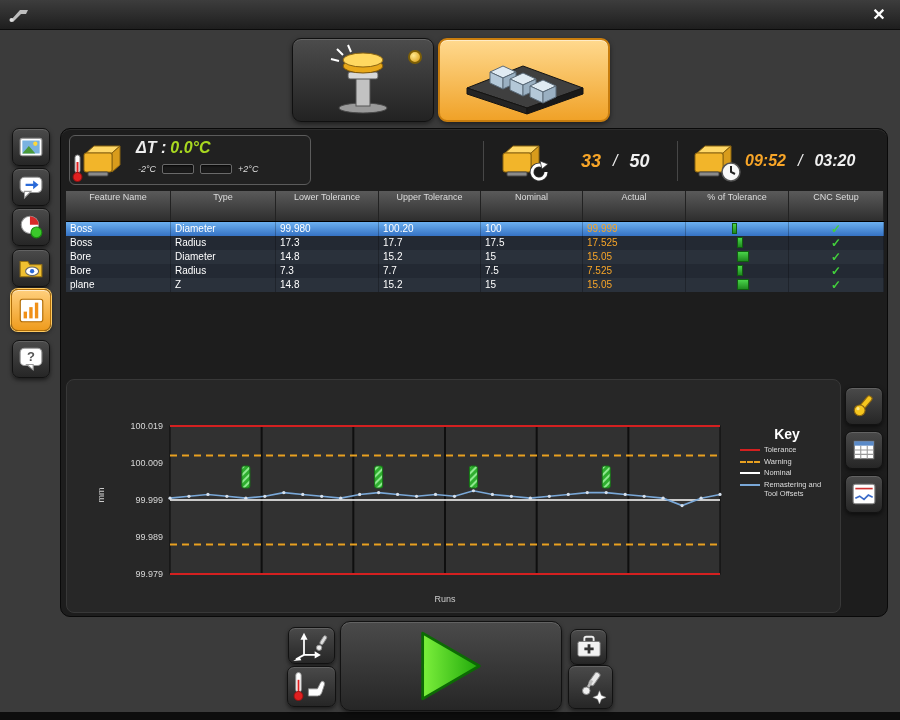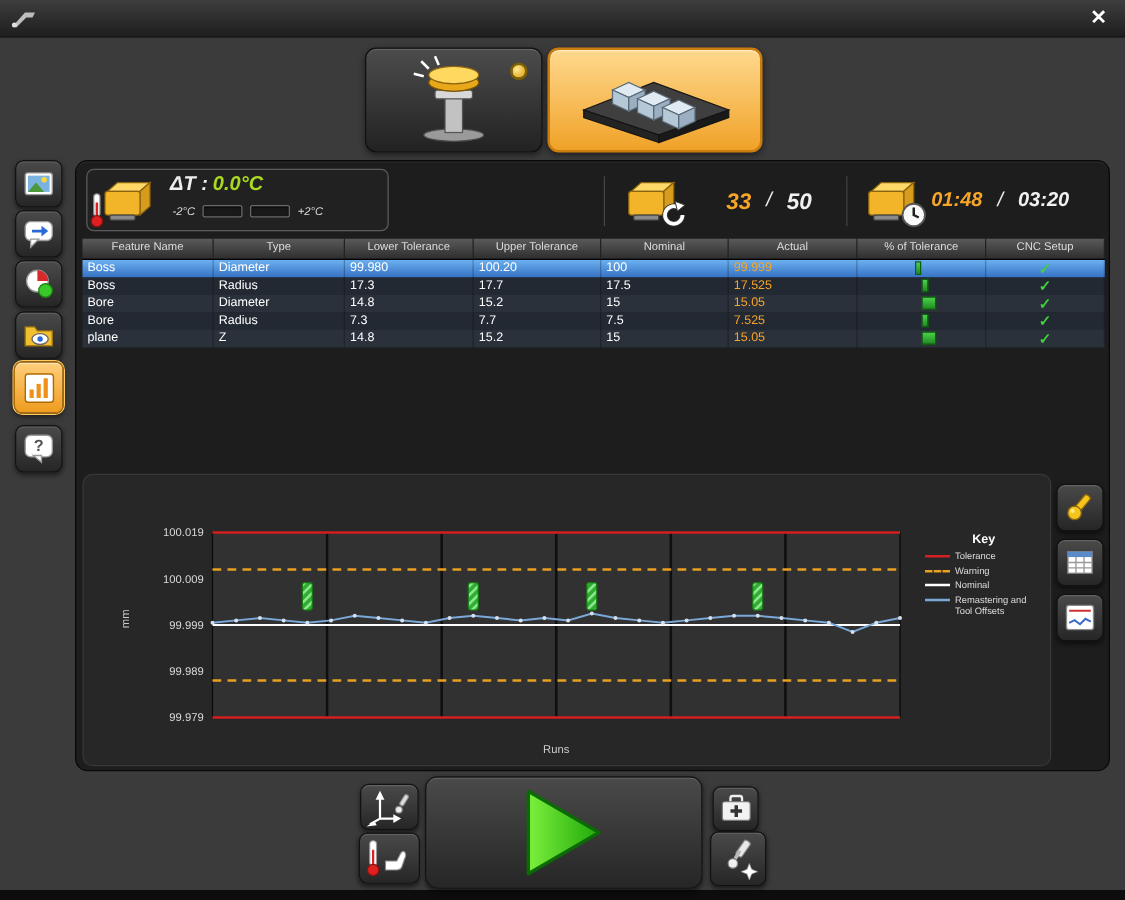--- a/index.html
+++ b/index.html
@@ -58,21 +58,21 @@
   .parts-group{position:absolute;left:432px;top:8px;height:40px;display:flex;align-items:center;gap:10px;}
   .time-group{position:absolute;left:624px;top:8px;height:40px;display:flex;align-items:center;gap:10px;}
   .big-num{font-size:18px;font-weight:bold;color:#f7a528;margin-left:28px;}
   .big-total{font-size:18px;font-weight:bold;color:#f0f0f0;}
   .sep{font-size:16px;color:#eee;margin:0 2px;}
   .time-cur{font-size:16px;font-weight:bold;color:#f7a528;}
   .time-total{font-size:16px;font-weight:bold;color:#f0f0f0;}
 
   
   .table{position:absolute;left:5px;top:62px;width:818px;}
-  .thead{display:flex;height:17px;background:linear-gradient(#5a5a5a,#2e2e2e);border-bottom:1px solid #000;}
+  .thead{display:flex;height:31px;background:linear-gradient(#5a5a5a,#2e2e2e);border-bottom:1px solid #000;}
   .th{font-size:9px;color:#ddd;text-align:center;line-height:13px;border-right:1px solid #222;
     overflow:hidden;white-space:nowrap;cursor:pointer;}
   .tr{display:flex;height:14px;}
   .tr:nth-child(odd){background:#2a313b;}
   .tr:nth-child(even){background:#232933;}
   .tr.selected{background:linear-gradient(#6cb0f0,#3572c4);}
   .td{position:relative;font-size:10px;color:#fff;line-height:14px;padding-left:4px;overflow:hidden;
     white-space:nowrap;border-right:1px solid rgba(0,0,0,.25);}
   .c-actual{color:#f7a528;}
   .w0{width:105px}.w1{width:105px}.w2{width:103px}.w3{width:102px}
@@ -83,21 +83,21 @@
   .c-cnc{display:flex;justify-content:center;align-items:center;padding-left:0;}
   .check{color:#42d03c;font-weight:bold;font-size:12px;line-height:14px;}
 
   
   .chart-panel{position:absolute;left:5px;top:250px;width:775px;height:234px;background:#272727;
     border-radius:8px;border:1px solid #383838;}
   .ylabel{position:absolute;left:26px;top:110px;font-size:9px;color:#ccc;
     transform:rotate(-90deg);transform-origin:center;}
   .xlabel{position:absolute;left:103px;top:214px;width:550px;text-align:center;font-size:9px;color:#ccc;}
   .key{position:absolute;right:6px;top:46px;width:94px;}
-  .key-title{font-size:10px;font-weight:bold;color:#fff;text-align:center;margin-bottom:4px;}
+  .key-title{font-size:14px;font-weight:bold;color:#fff;text-align:center;margin-bottom:4px;}
   .key-entry{display:flex;align-items:flex-start;gap:4px;margin-bottom:3px;}
   .sw{flex:none;width:20px;height:0;border-top:2px solid;margin-top:3px;}
   .sw-tol{border-color:#d42020;}
   .sw-warn{border-top-style:dashed;border-color:#e8a020;}
   .sw-nom{border-color:#fff;}
   .sw-ser{border-color:#7aa8d8;}
   .key-label{font-size:7.5px;color:#ddd;line-height:1.15;}
   .events-box{position:absolute;right:6px;top:156px;width:100px;}
   .events-title{font-size:10px;font-weight:bold;color:#fff;text-align:center;}
   .events-row{display:flex;justify-content:center;gap:6px;margin-top:4px;}
@@ -259,21 +259,21 @@
           <polygon points="8,10 16,3 42,3 34,10" fill="#ffd867" stroke="#8a6410"></polygon>
           <polygon points="34,10 42,3 42,22 34,29" fill="#d89c1c" stroke="#8a6410"></polygon>
           <rect x="6" y="10" width="28" height="19" rx="2" fill="#f2b52a" stroke="#8a6410"></rect>
           <rect x="10" y="29" width="20" height="4" rx="1" fill="#8a8a8a" stroke="#444"></rect>
         </svg>
         <svg class="ov" viewBox="0 0 22 22">
           <circle cx="11" cy="11" r="9" fill="#f8f8f8" stroke="#555" stroke-width="1.5"></circle>
           <path d="M11 5 V11 L15 13" stroke="#222" stroke-width="2" fill="none"></path>
         </svg>
       </div>
-      <span class="time-cur">01:48</span>
+      <span class="time-cur">09:52</span>
       <span class="sep">/</span>
       <span class="time-total">03:20</span>
     </div>
   </div>
 
   <div class="table">
     <div class="thead">
       <div class="th w0">Feature Name</div>
       <div class="th w1">Type</div>
       <div class="th w2">Lower Tolerance</div>

